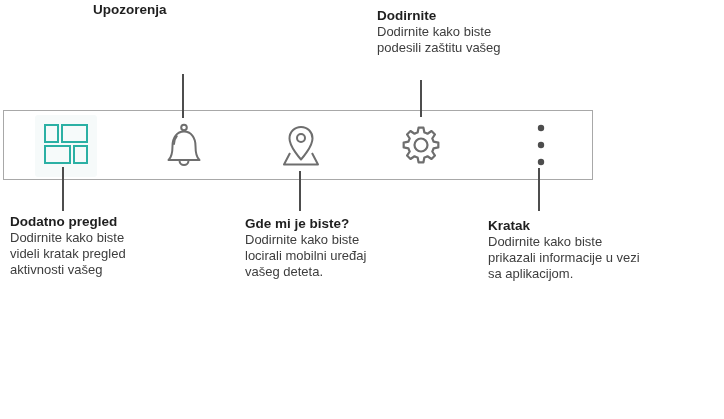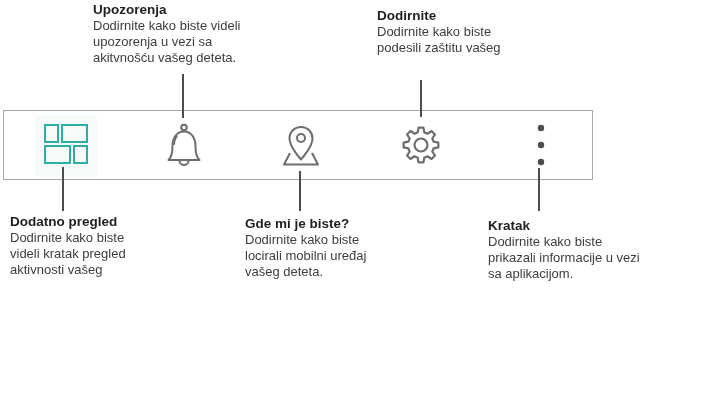--- a/index.html
+++ b/index.html
@@ -25,21 +25,21 @@
   .c-kratak{left:62px;top:167px;height:44px;}
   .c-gde{left:299px;top:171px;height:40px;}
   .c-dodatno{left:538px;top:168px;height:43px;}
   .callout{position:absolute;z-index:4;}
   .callout h3{
     margin:0;font-size:13.5px;line-height:16px;font-weight:bold;color:#1f1f1f;
   }
   .callout p{
     margin:0;font-size:13px;line-height:16.2px;color:#3d3d3d;white-space:pre-line;
   }
-  .co-upozorenja{left:93px;top:2px;}
+  .co-upozorenja{left:93px;top:2px;text-align:center;}
   .co-postavke{left:377px;top:8px;}
   .co-kratak{left:10px;top:214px;}
   .co-gde{left:245px;top:216px;}
   .co-dodatno{left:488px;top:218px;}
 </style>
 </head>
 <body>
 
 <div id="canvas">
 
@@ -99,23 +99,20 @@
   </div>
 
   <div class="connector c-upozorenja"></div>
   <div class="connector c-postavke"></div>
   <div class="connector c-kratak"></div>
   <div class="connector c-gde"></div>
   <div class="connector c-dodatno"></div>
 
   <div class="callout co-upozorenja">
     <h3>Upozorenja</h3>
-    <p>Dodirnite kako biste videli
-upozorenja u vezi sa
-akitvnošću vašeg deteta.</p>
   </div>
 
   <div class="callout co-postavke">
     <h3>Dodirnite</h3>
     <p>Dodirnite kako biste
 podesili zaštitu vašeg</p>
   </div>
 
   <div class="callout co-kratak">
     <h3>Dodatno pregled</h3>

